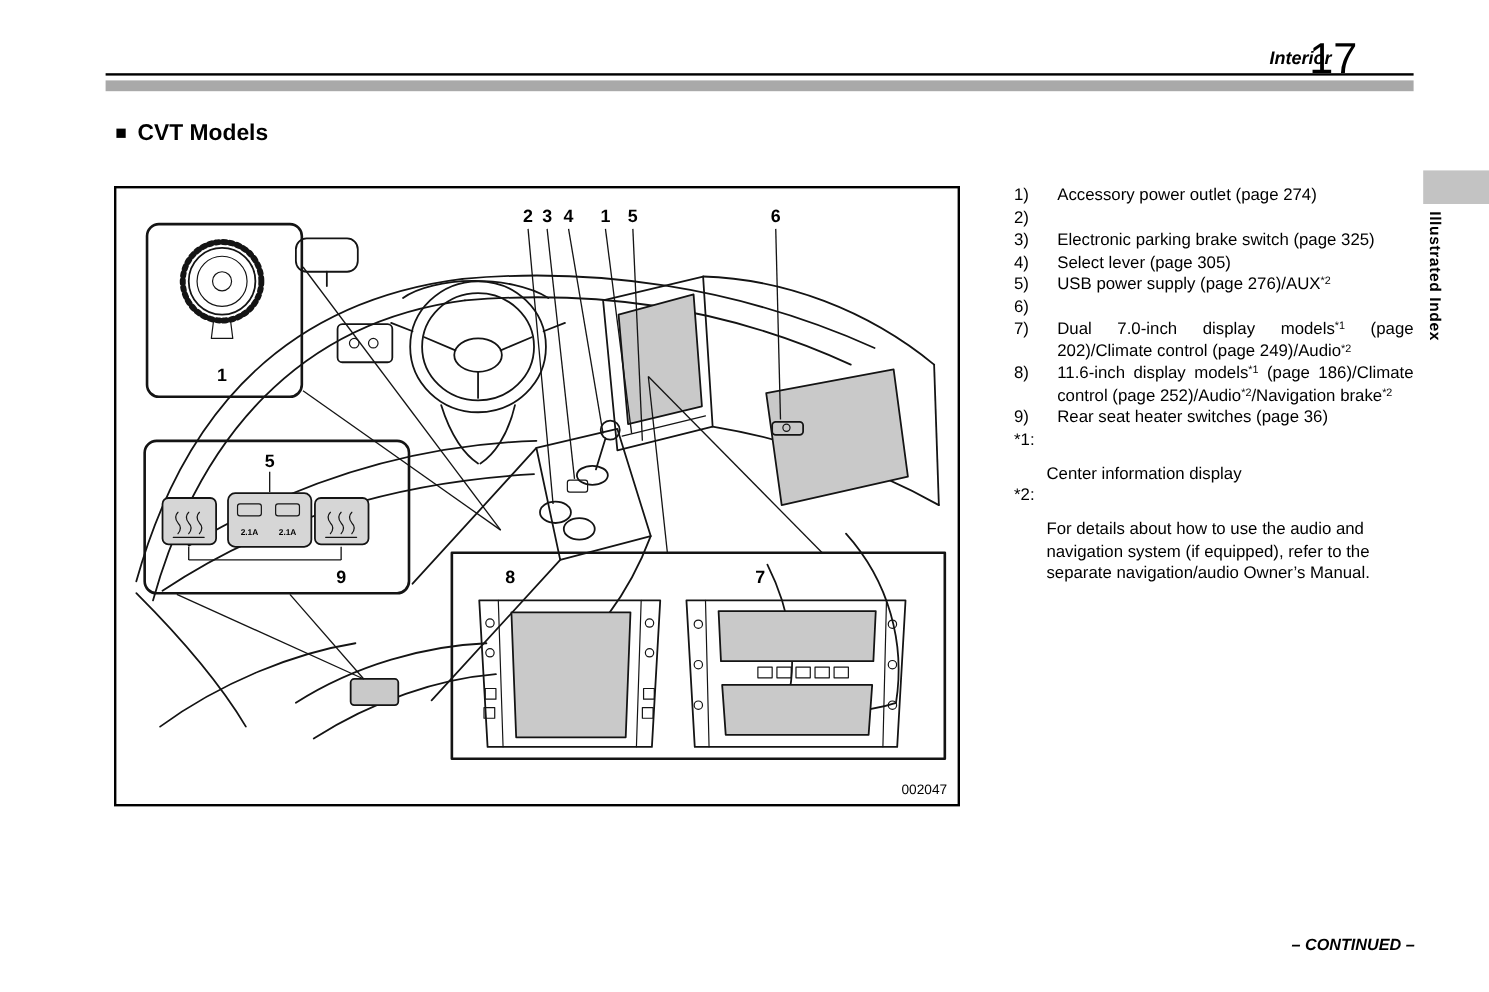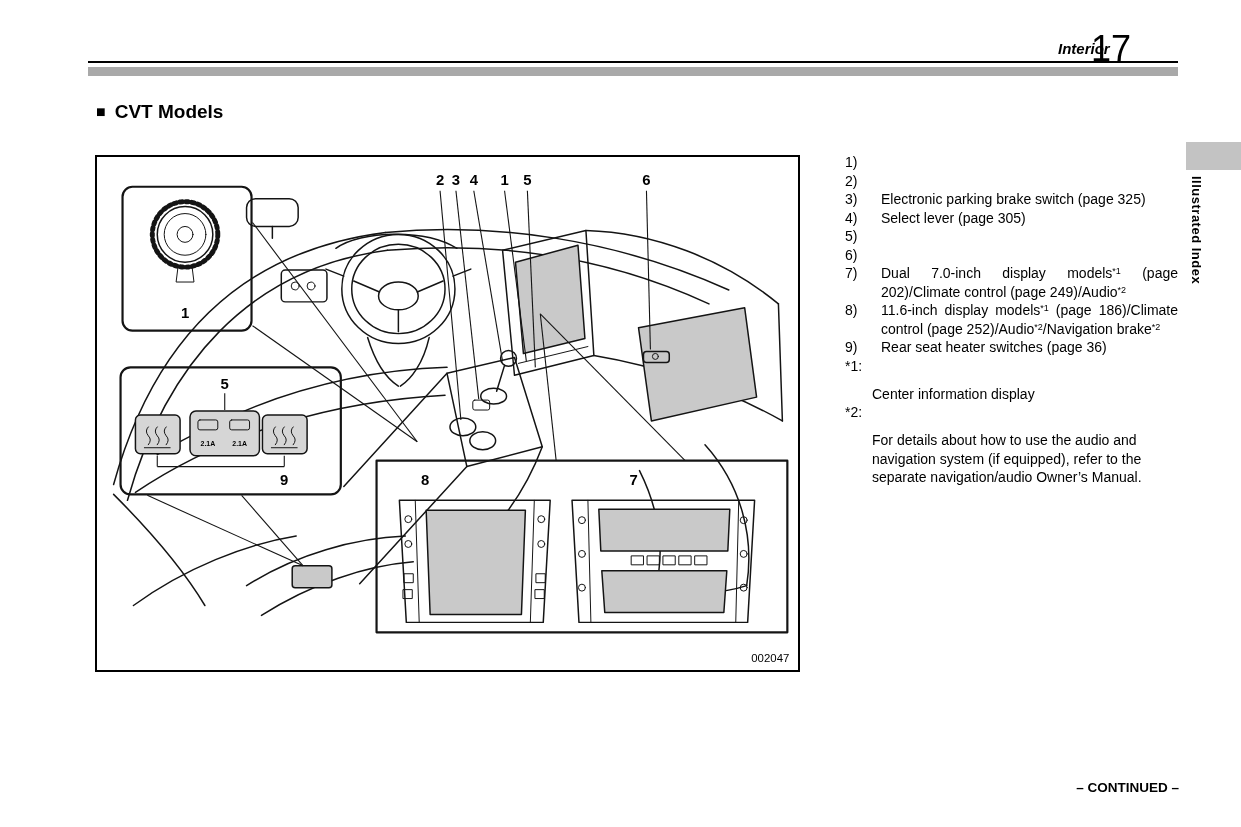--- a/index.html
+++ b/index.html
@@ -35,21 +35,21 @@
   .legend-num  { flex:0 0 36px; width:36px; }
   .legend-text { flex:1; text-align:justify; }
   .legend-item.footnote .legend-num  { flex-basis:27px; width:27px; }
   .legend-item.footnote .legend-text { text-align:left;margin-top:28px; }
   sup { font-size:9px; line-height:0; vertical-align:baseline; position:relative; top:-4px; }
   
   .side-tab   { position:absolute; left:1186px; top:142px; width:55px; height:28px; background:#c3c3c3; }
   .side-label { position:absolute; left:1189px; top:176px; writing-mode:vertical-rl; text-orientation:mixed;
                 font-size:13px; font-weight:700; letter-spacing:0.5px; }
   
-  .footer-continued { position:absolute; top:780px; right:62px; font-size:13.5px; font-weight:700; }
+  .footer-continued { position:absolute; top:780px; right:62px; font-size:13.5px; font-weight:700; font-style:italic; }
 </style>
 </head>
 <body>
 
 <div class="page">
 
   <span class="hdr-section">Interior</span>
   <span class="hdr-num">17</span>
   <div class="rule-black"></div>
   <div class="rule-gray"></div>
@@ -224,34 +224,36 @@
         </g>
       </g>
 
       <text class="codetxt" x="697" y="509">002047</text>
     </svg>
   </div>
 
   <div class="legend">
       <div class="legend-item">
         <span class="legend-num">1)</span>
+        <span class="legend-text"><span>Accessory power outlet (page 274)</span></span>
       </div>
       <div class="legend-item">
         <span class="legend-num">2)</span>
       </div>
       <div class="legend-item">
         <span class="legend-num">3)</span>
         <span class="legend-text"><span>Electronic parking brake switch (page 325)</span></span>
       </div>
       <div class="legend-item">
         <span class="legend-num">4)</span>
         <span class="legend-text"><span>Select lever (page 305)</span></span>
       </div>
       <div class="legend-item">
         <span class="legend-num">5)</span>
+        <span class="legend-text"><span>USB power supply (page 276)/AUX</span><sup>*2</sup></span>
       </div>
       <div class="legend-item">
         <span class="legend-num">6)</span>
       </div>
       <div class="legend-item">
         <span class="legend-num">7)</span>
         <span class="legend-text"><span>Dual 7.0-inch display models</span><sup>*1</sup><span> (page 202)/Climate control (page 249)/Audio</span><sup>*2</sup></span>
       </div>
       <div class="legend-item">
         <span class="legend-num">8)</span>

